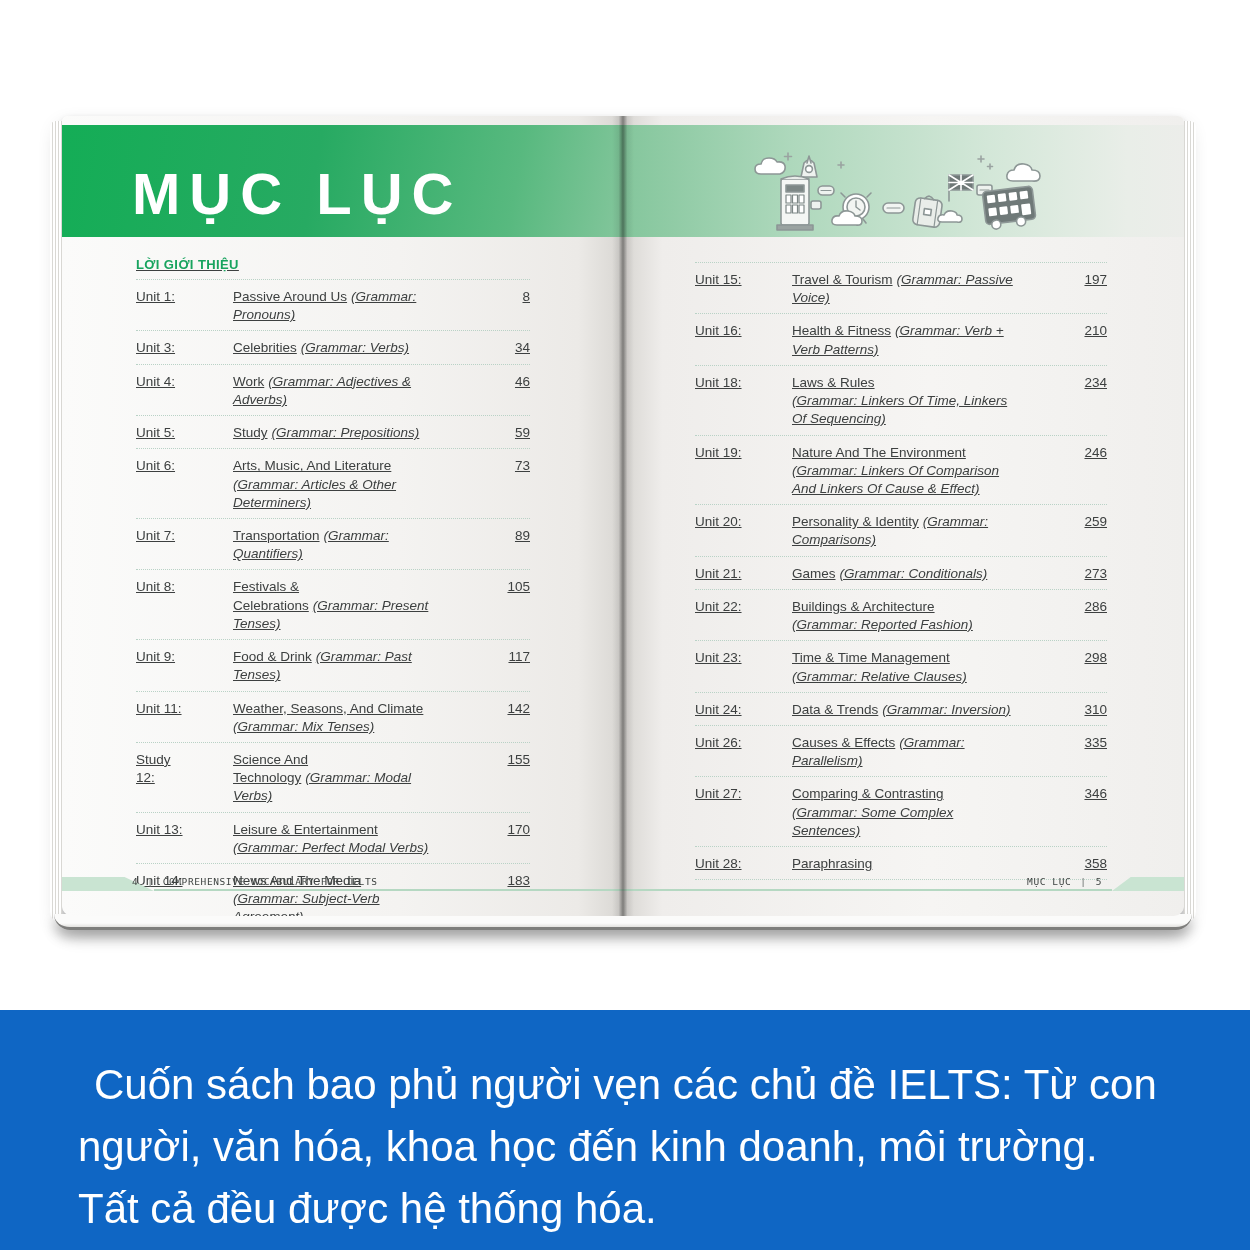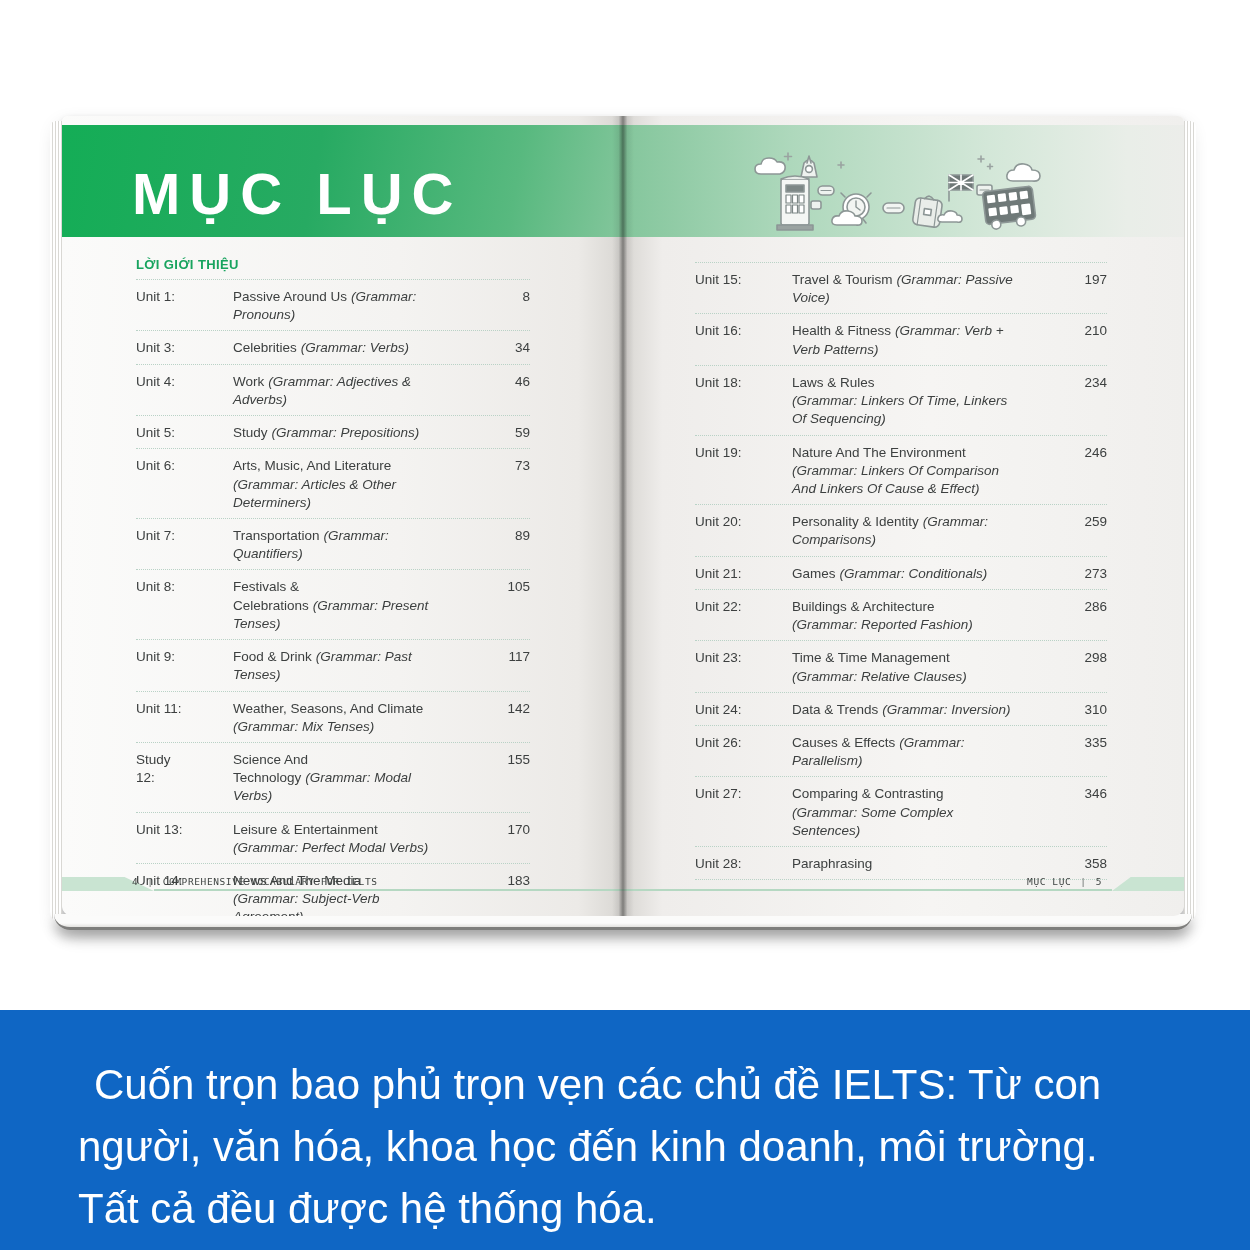--- a/index.html
+++ b/index.html
@@ -37,21 +37,21 @@
   .band-left h1 { color:#ffffff; font-size:58px; font-weight:800; letter-spacing:9px;
                   padding:0 0 14px 70px; line-height:1; }
   .band-right { position:absolute; left:0; right:0; top:9px; height:112px;
                 background:linear-gradient(to right,#84c69c 0%,#aed8bc 30%,#d3e7d8 65%,#e9eee8 90%,#ecedea 100%); }
 
   
   .doodles { position:absolute; left:118px; top:18px; width:312px; height:112px; }
   .doodles svg { width:100%; height:100%; }
 
   
-  .toc { position:absolute; font-size:13.5px; color:#3d4040; }
+  .toc { position:absolute; font-size:13.5px; color:#3d4040;text-decoration:underline; }
   .toc.tl-left  { top:141px; left:74px; width:394px; }
   .toc.tl-right { top:146px; left:72px; width:412px; border-top:1px dotted #b9d2c6; }
   .intro { color:#18a45f; font-weight:bold; font-size:13px; letter-spacing:0.4px;
            padding-bottom:7px; border-bottom:1px dotted #b9d2c6; }
   .row { display:flex; align-items:flex-start; padding:8px 0 6px 0;
          border-bottom:1px dotted #b9d2c6; line-height:1.35;gap:40px; }
   .row .u { width:57px; flex:none; }
   .row .t { flex:1; padding-right:8px; }
   .row .g { font-style:italic; margin-left:4px; }
   .row.tl .g { display:block; margin-left:0; }
@@ -338,16 +338,16 @@
       <div class="ftext">
         <span>MỤC LỤC</span><span class="sep">|</span><span>5</span>
       </div>
     </div>
   </div>
 
   <div class="spine"></div>
 </div>
 
 <div class="banner">
-  <div class="l1">Cuốn trọn bao phủ trọn vẹn các chủ đề IELTS: Từ con</div>
+  <div class="l1">Cuốn sách bao phủ người vẹn các chủ đề IELTS: Từ con</div>
   <div class="l2">người, văn hóa, khoa học đến kinh doanh, môi trường.</div>
   <div class="l3">Tất cả đều được hệ thống hóa.</div>
 </div>
 
 </body></html>

